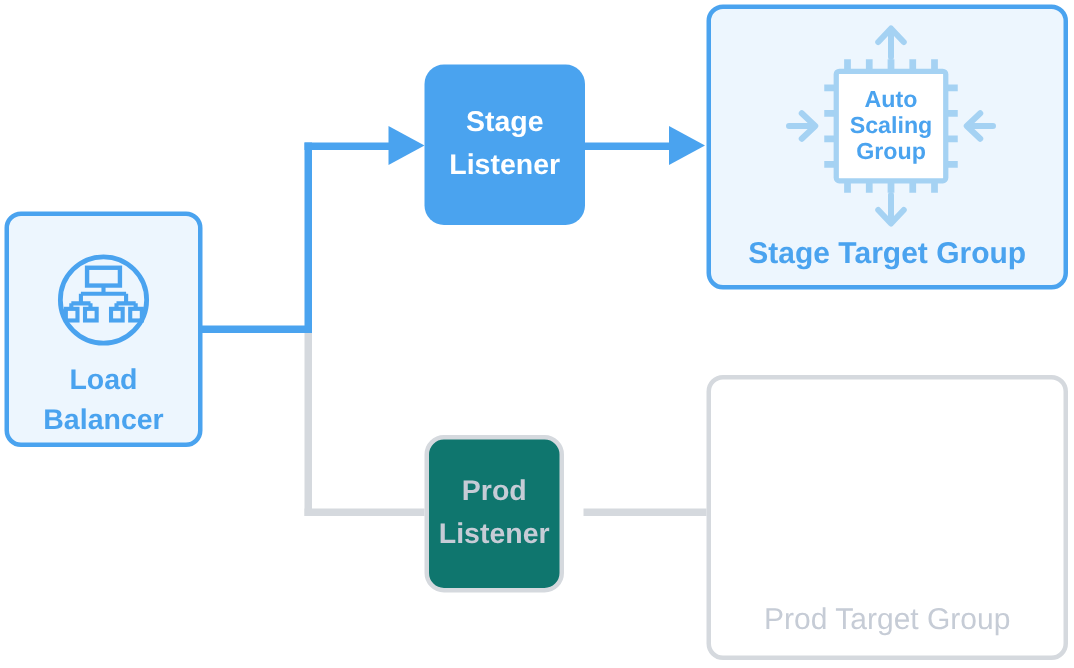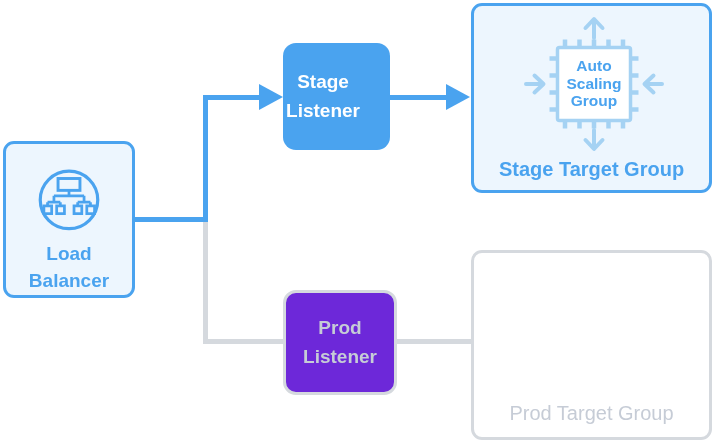--- a/index.html
+++ b/index.html
@@ -59,33 +59,33 @@
     font-size: 19px;
     font-weight: 700;
     line-height: 1.45;
     text-align: center;
     max-width: 95px;
   }
   .node-stage-listener {
     left: 283px; top: 43px; width: 107px; height: 107px;
     background: #4aa3ef;
     border-radius: 13px;
-    display: flex; align-items: center; 
+    display: flex; align-items: center; justify-content: center;
   }
   .node-stage-listener .node-label {
     color: #ffffff;
     font-size: 19px;
     font-weight: 700;
     line-height: 1.5;
     text-align: center;
     max-width: 80px;
   }
   .node-prod-listener {
-    left: 283px; top: 290px; width: 114px; height: 105px;
-    background: #6d28d9;
+    left: 283px; top: 290px; width: 93px; height: 105px;
+    background: #0f766e;
     border: 3px solid #d5d9de;
     border-radius: 13px;
     display: flex; align-items: center; justify-content: center;
   }
   .node-prod-listener .node-label {
     color: #c6ccd6;
     font-size: 19px;
     font-weight: 700;
     line-height: 1.5;
     text-align: center;

